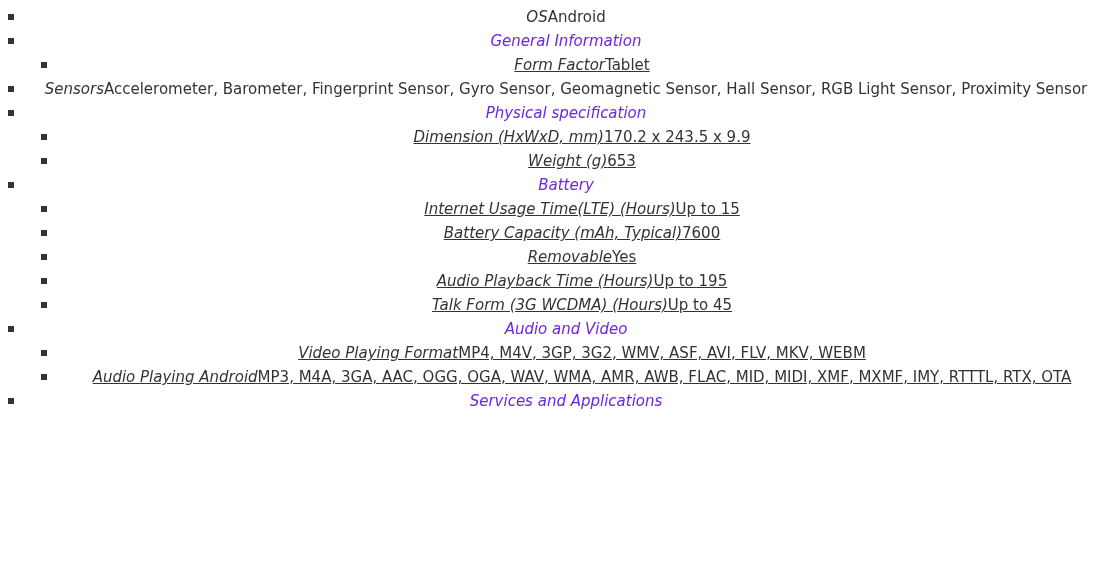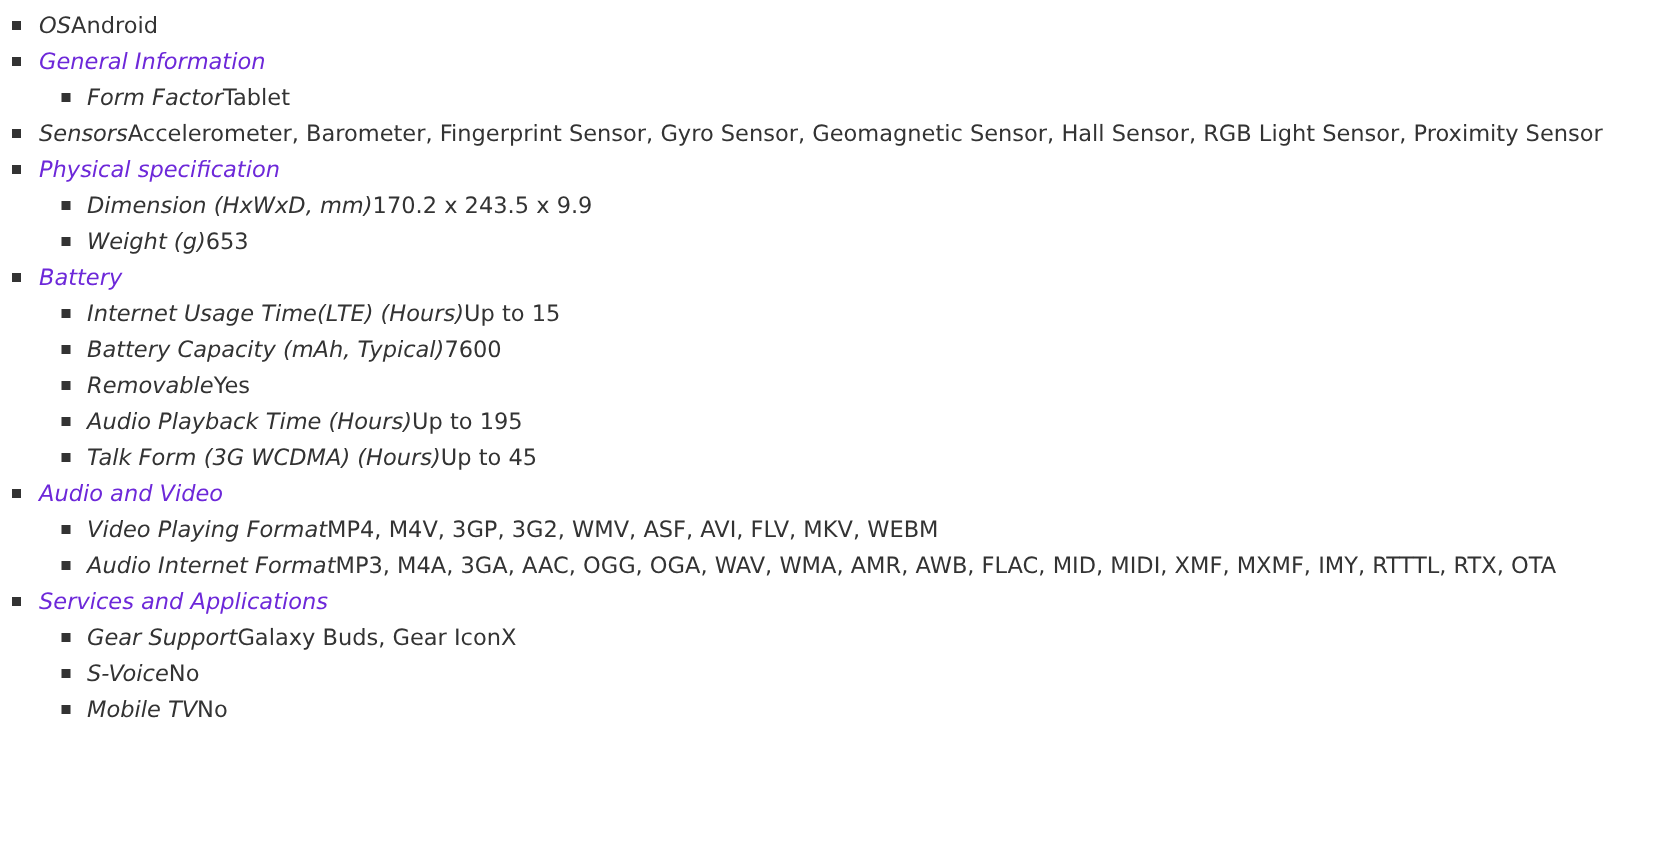--- a/index.html
+++ b/index.html
@@ -23,27 +23,29 @@
     list-style: none;
     margin: 0;
     padding: 0;
   }
   ul.level-1 {
     padding-left: 26px;
     padding-top: 5px;
   }
   ul.level-2 {
     padding-left: 32px;
+    text-decoration: underline;
   }
   li.spec-item {
     position: relative;
     line-height: 24px;
     padding: 0;
     margin: 0;
     white-space: nowrap;
+    text-align: center;
   }
   li.spec-item > .bullet {
     position: absolute;
     left: -18px;
     top: 9px;
     width: 6px;
     height: 6px;
     background: #333333;
     display: block;
   }
@@ -79,21 +81,17 @@
         </ul></li>
       <li class="spec-item"><span class="bullet"></span><span class="group-title">Battery</span><ul class="spec-list level-2">
           <li class="spec-item"><span class="bullet"></span><span class="spec-label">Internet Usage Time(LTE) (Hours)</span><span class="spec-value">Up to 15</span></li>
           <li class="spec-item"><span class="bullet"></span><span class="spec-label">Battery Capacity (mAh, Typical)</span><span class="spec-value">7600</span></li>
           <li class="spec-item"><span class="bullet"></span><span class="spec-label">Removable</span><span class="spec-value">Yes</span></li>
           <li class="spec-item"><span class="bullet"></span><span class="spec-label">Audio Playback Time (Hours)</span><span class="spec-value">Up to 195</span></li>
           <li class="spec-item"><span class="bullet"></span><span class="spec-label">Talk Form (3G WCDMA) (Hours)</span><span class="spec-value">Up to 45</span></li>
         </ul></li>
       <li class="spec-item"><span class="bullet"></span><span class="group-title">Audio and Video</span><ul class="spec-list level-2">
           <li class="spec-item"><span class="bullet"></span><span class="spec-label">Video Playing Format</span><span class="spec-value">MP4, M4V, 3GP, 3G2, WMV, ASF, AVI, FLV, MKV, WEBM</span></li>
-          <li class="spec-item"><span class="bullet"></span><span class="spec-label">Audio Internet Format</span><span class="spec-value">MP3, M4A, 3GA, AAC, OGG, OGA, WAV, WMA, AMR, AWB, FLAC, MID, MIDI, XMF, MXMF, IMY, RTTTL, RTX, OTA</span></li>
+          <li class="spec-item"><span class="bullet"></span><span class="spec-label">Audio Playing Android</span><span class="spec-value">MP3, M4A, 3GA, AAC, OGG, OGA, WAV, WMA, AMR, AWB, FLAC, MID, MIDI, XMF, MXMF, IMY, RTTTL, RTX, OTA</span></li>
         </ul></li>
-      <li class="spec-item"><span class="bullet"></span><span class="group-title">Services and Applications</span><ul class="spec-list level-2">
-          <li class="spec-item"><span class="bullet"></span><span class="spec-label">Gear Support</span><span class="spec-value">Galaxy Buds, Gear IconX</span></li>
-          <li class="spec-item"><span class="bullet"></span><span class="spec-label">S-Voice</span><span class="spec-value">No</span></li>
-          <li class="spec-item"><span class="bullet"></span><span class="spec-label">Mobile TV</span><span class="spec-value">No</span></li>
-        </ul></li>
+      <li class="spec-item"><span class="bullet"></span><span class="group-title">Services and Applications</span></li>
     </ul>
 </div>
 
 </body></html>

